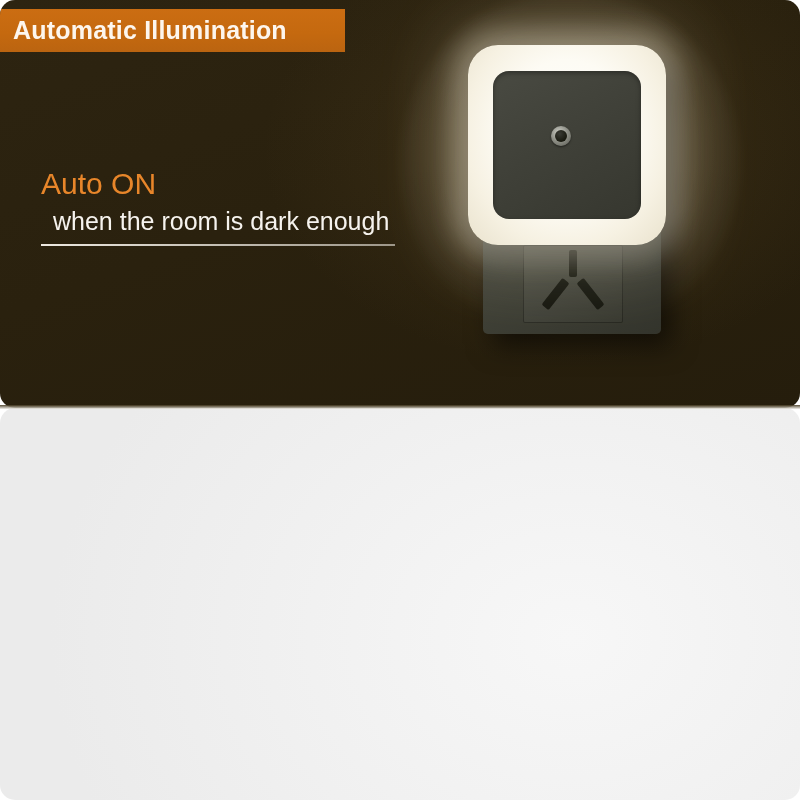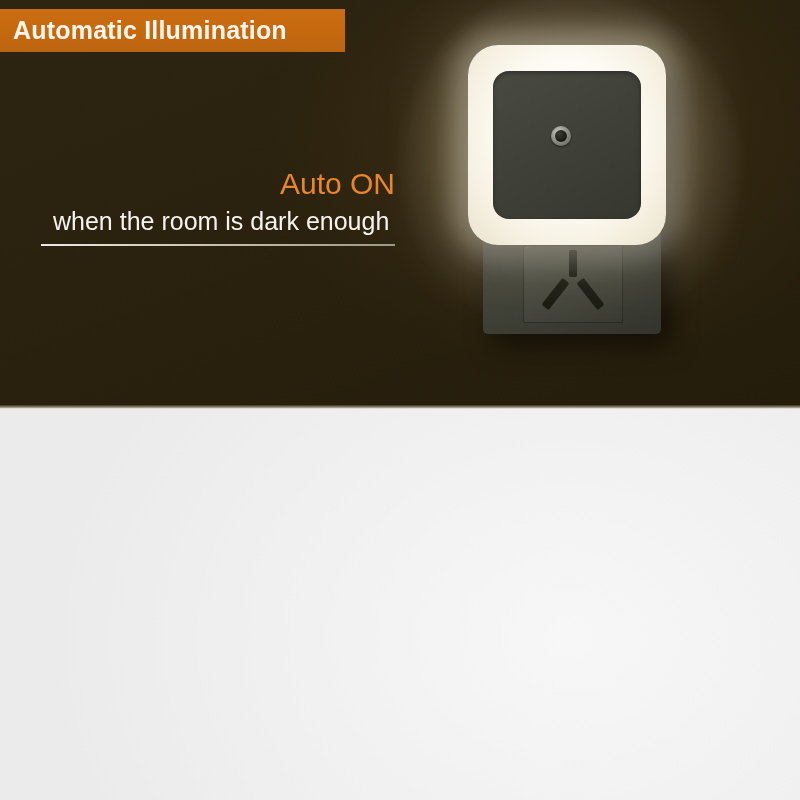--- a/index.html
+++ b/index.html
@@ -18,20 +18,21 @@
     height: 800px;
     overflow: hidden;
   }
 
   
   .panel {
     position: absolute;
     left: 0;
     width: 800px;
     overflow: hidden;
+    border-radius: 15px;
   }
   .panel-dark {
     top: 0;
     height: 408px;
     background:
       radial-gradient(ellipse 420px 300px at 565px 150px,
         rgba(180,150,90,0.22) 0%,
         rgba(120,95,50,0.10) 38%,
         rgba(0,0,0,0) 72%),
       linear-gradient(160deg, #2d2411 0%, #2a210e 45%, #251d0c 100%);
@@ -79,21 +80,20 @@
     position: absolute;
     left: 41px;
   }
   .caption-top { top: 166px; }
 
   .caption-title {
     font-size: 30px;
     line-height: 36px;
     font-weight: normal;
     white-space: nowrap;
-    text-align: right;
   }
   .caption-sub {
     font-size: 25px;
     line-height: 34px;
     font-weight: normal;
     white-space: nowrap;
     margin-top: 2px;
   }
   .caption-rule {
     height: 2px;

